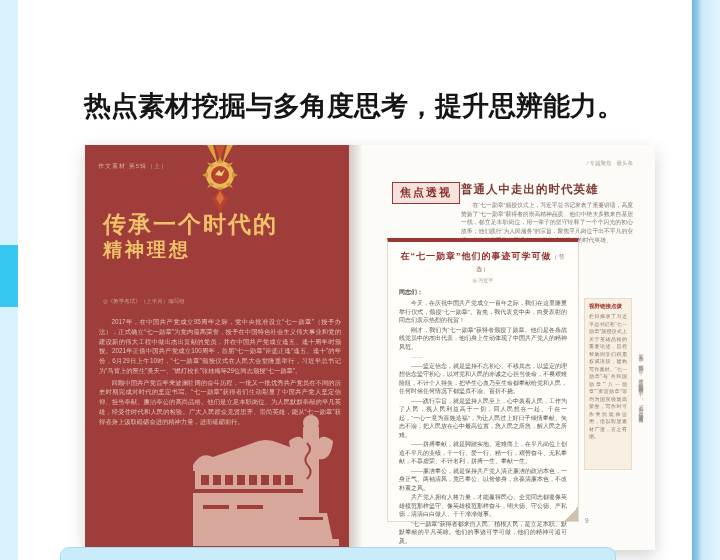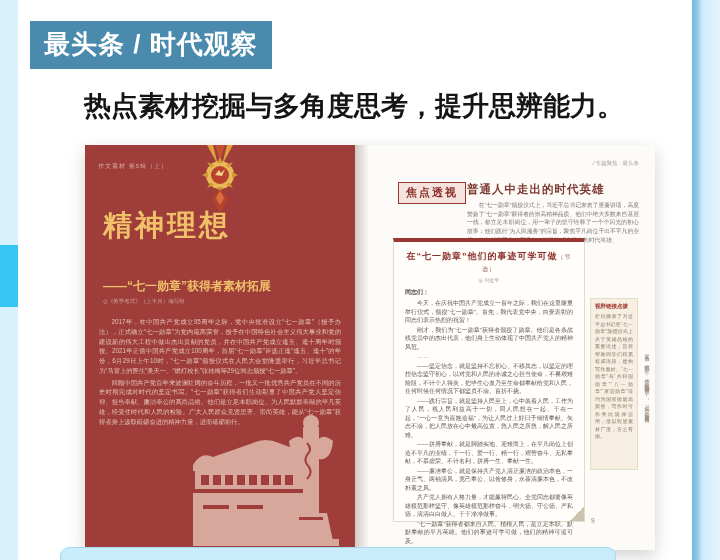--- a/index.html
+++ b/index.html
@@ -26,30 +26,30 @@
   
   .spread { position:absolute; left:85px; top:145px; width:570px; height:405px;
     box-shadow:0 6px 16px rgba(0,0,0,0.18); background:#fcfbf9; }
 
   
   .page-left { position:absolute; left:0; top:0; width:270px; height:405px; background:#9e3d3a; overflow:hidden; }
   .edition-note { position:absolute; left:13px; top:17px; font-size:6px; color:#d9aca1; letter-spacing:1px; }
   .medal { position:absolute; left:108px; top:0; }
   .red-title { position:absolute; left:18px; top:66px; color:#f0c169; font-weight:bold; line-height:1.2; }
   .red-title .t1 { font-size:23px; letter-spacing:2px; }
-  .red-title .t2 { font-size:29px; letter-spacing:3px;font-family:Liberation Mono, monospace; }
+  .red-title .t2 { font-size:19px; letter-spacing:3px; }
   .red-subtitle { position:absolute; left:18px; top:133px; color:#f0c169; font-weight:bold; font-size:12px; }
   .red-credit { position:absolute; left:18px; top:153px; color:#cfa093; font-size:5.5px; }
   .red-body { position:absolute; left:14px; top:172px; width:242px; color:#e5c3ba;
     font-size:6.3px; line-height:1.55; text-align:justify; }
   .red-body p { text-indent:2em; margin-bottom:2px; }
   .illustration { position:absolute; right:0; bottom:0; }
 
   
-  .page-right { position:absolute; left:270px; top:0; width:300px; height:405px; background:#fcfbf8; }
+  .page-right { position:absolute; left:264px; top:0; width:300px; height:405px; background:#fcfbf8; }
   .spine-shadow { position:absolute; left:0; top:0; width:14px; height:405px;
     background:linear-gradient(to right,rgba(60,20,15,0.22),rgba(60,20,15,0)); }
   .running-head { position:absolute; right:16px; top:15px; font-size:5.5px; color:#a8a29a; }
   .focus-badge { position:absolute; left:43px; top:37px; border:1.5px solid #9a3733; background:#f5e4de;
     color:#8c2f2b; font-weight:bold; font-size:11px; padding:2px 7px 3px 7px; letter-spacing:2px; }
   .section-title { position:absolute; left:112px; top:37px; color:#7d3a30; font-weight:bold; font-size:11.5px; letter-spacing:1px; }
   .section-intro { position:absolute; left:112px; top:56px; width:172px; color:#7c7670;
     font-size:5.8px; line-height:1.5; text-align:justify; text-indent:2em; }
 
   .article-box { position:absolute; left:38px; top:93px; width:192px; height:284px;
@@ -79,21 +79,20 @@
 <body>
 
 <div class="viewport">
 
   <div class="left-strip">
     <div class="scroll-thumb"></div>
   </div>
 
   <div class="right-strip"></div>
 
-  <div class="badge">最头条 / 时代观察</div>
   <div class="headline">热点素材挖掘与多角度思考，提升思辨能力。</div>
 
   <div class="spread">
 
     <div class="page-left">
       <div class="edition-note">作文素材 第5辑（上）</div>
 
       <span class="medal">
         <svg width="54" height="72" viewBox="0 0 54 72">
           <polygon points="22,0 27,16 32,0" fill="#c4512f"></polygon>
@@ -111,23 +110,23 @@
             <polygon points="40,43 33,40 36,37"></polygon>
           </g>
           <circle cx="27" cy="30" r="9" fill="#b8432c"></circle>
           <path d="M22 30 l4 -5 l2 3 l4 -4 l-3 7 z" fill="#f2d287"></path>
           <polygon points="27,44 35,54 27,68 19,54" fill="#b8432c"></polygon>
           <polygon points="27,46 31,53 27,60 23,53" fill="#d8703f"></polygon>
         </svg>
       </span>
 
       <div class="red-title">
+        <div class="t1">传承一个时代的</div>
         <div class="t2">精神理想</div>
       </div>
-      <div class="red-subtitle">——“七一勋章”获得者素材拓展</div>
       <div class="red-credit">◎《教学考试》（上半月）编写组</div>
 
       <div class="red-body">
         <p>2017年，在中国共产党成立95周年之际，党中央批准设立“七一勋章”（授予办法），正式确立“七一勋章”为党内最高荣誉，授予在中国特色社会主义伟大事业和党的建设新的伟大工程中做出杰出贡献的党员，并在中国共产党成立逢五、逢十周年时颁授。2021年正值中国共产党成立100周年，首届“七一勋章”评选正逢“逢五、逢十”的年份，6月29日上午10时，“七一勋章”颁授仪式在人民大会堂隆重举行，习近平总书记为“马背上的医生”吴天一、“燃灯校长”张桂梅等29位同志颁授“七一勋章”。</p>
         <p>回顾中国共产党百年来波澜壮阔的奋斗历程，一批又一批优秀共产党员在不同的历史时期完成对时代的坚定书写。“七一勋章”获得者们生动彰显了中国共产党人坚定信仰、担当奉献、廉洁奉公的高尚品格。他们是立足本职岗位、为人民默默奉献的平凡英雄，经受住时代和人民的检验。广大人民群众见贤思齐、崇尚英雄，能从“七一勋章”获得者身上汲取砥砺奋进的精神力量，进而砥砺前行。</p>
       </div>
 
       <span class="illustration">
         <svg width="162" height="133" viewBox="0 0 162 133">
           <g fill="#d8a79b">

